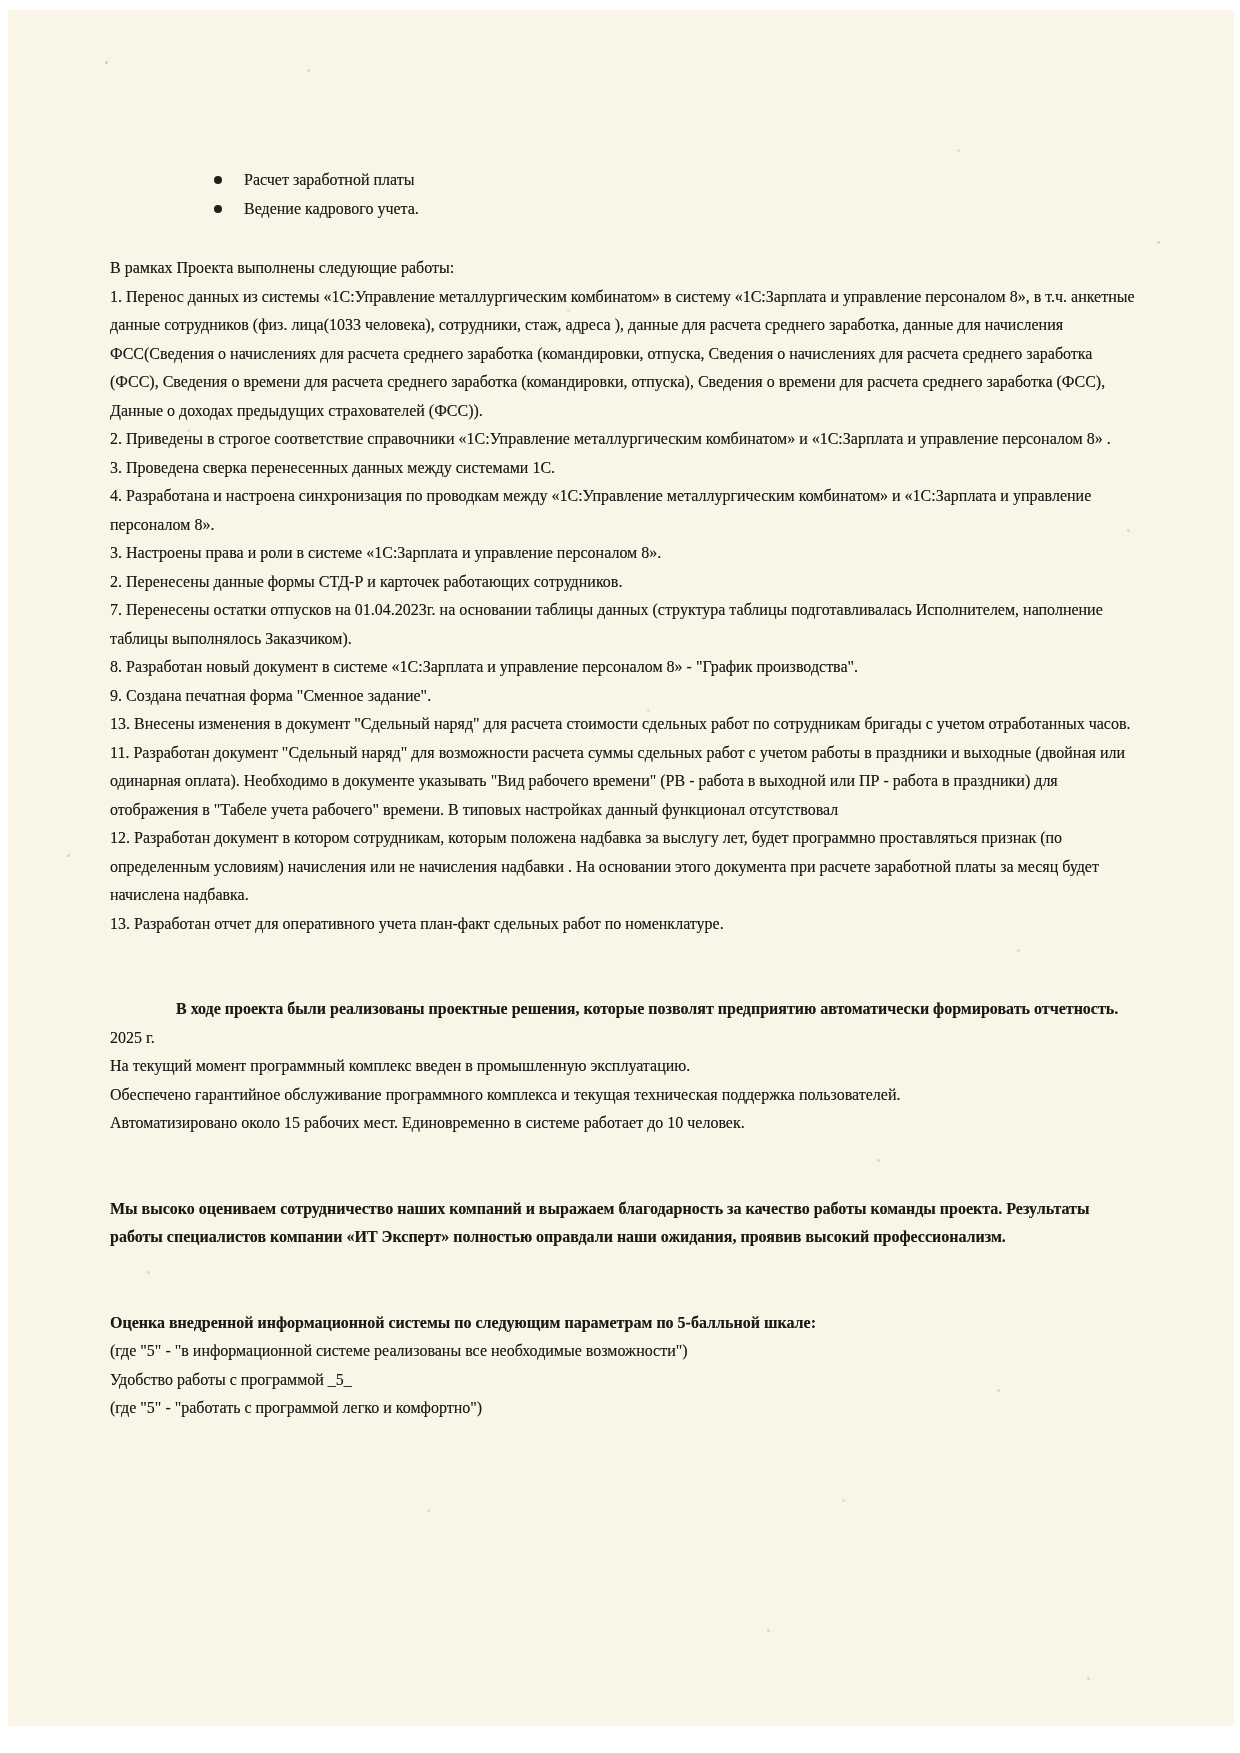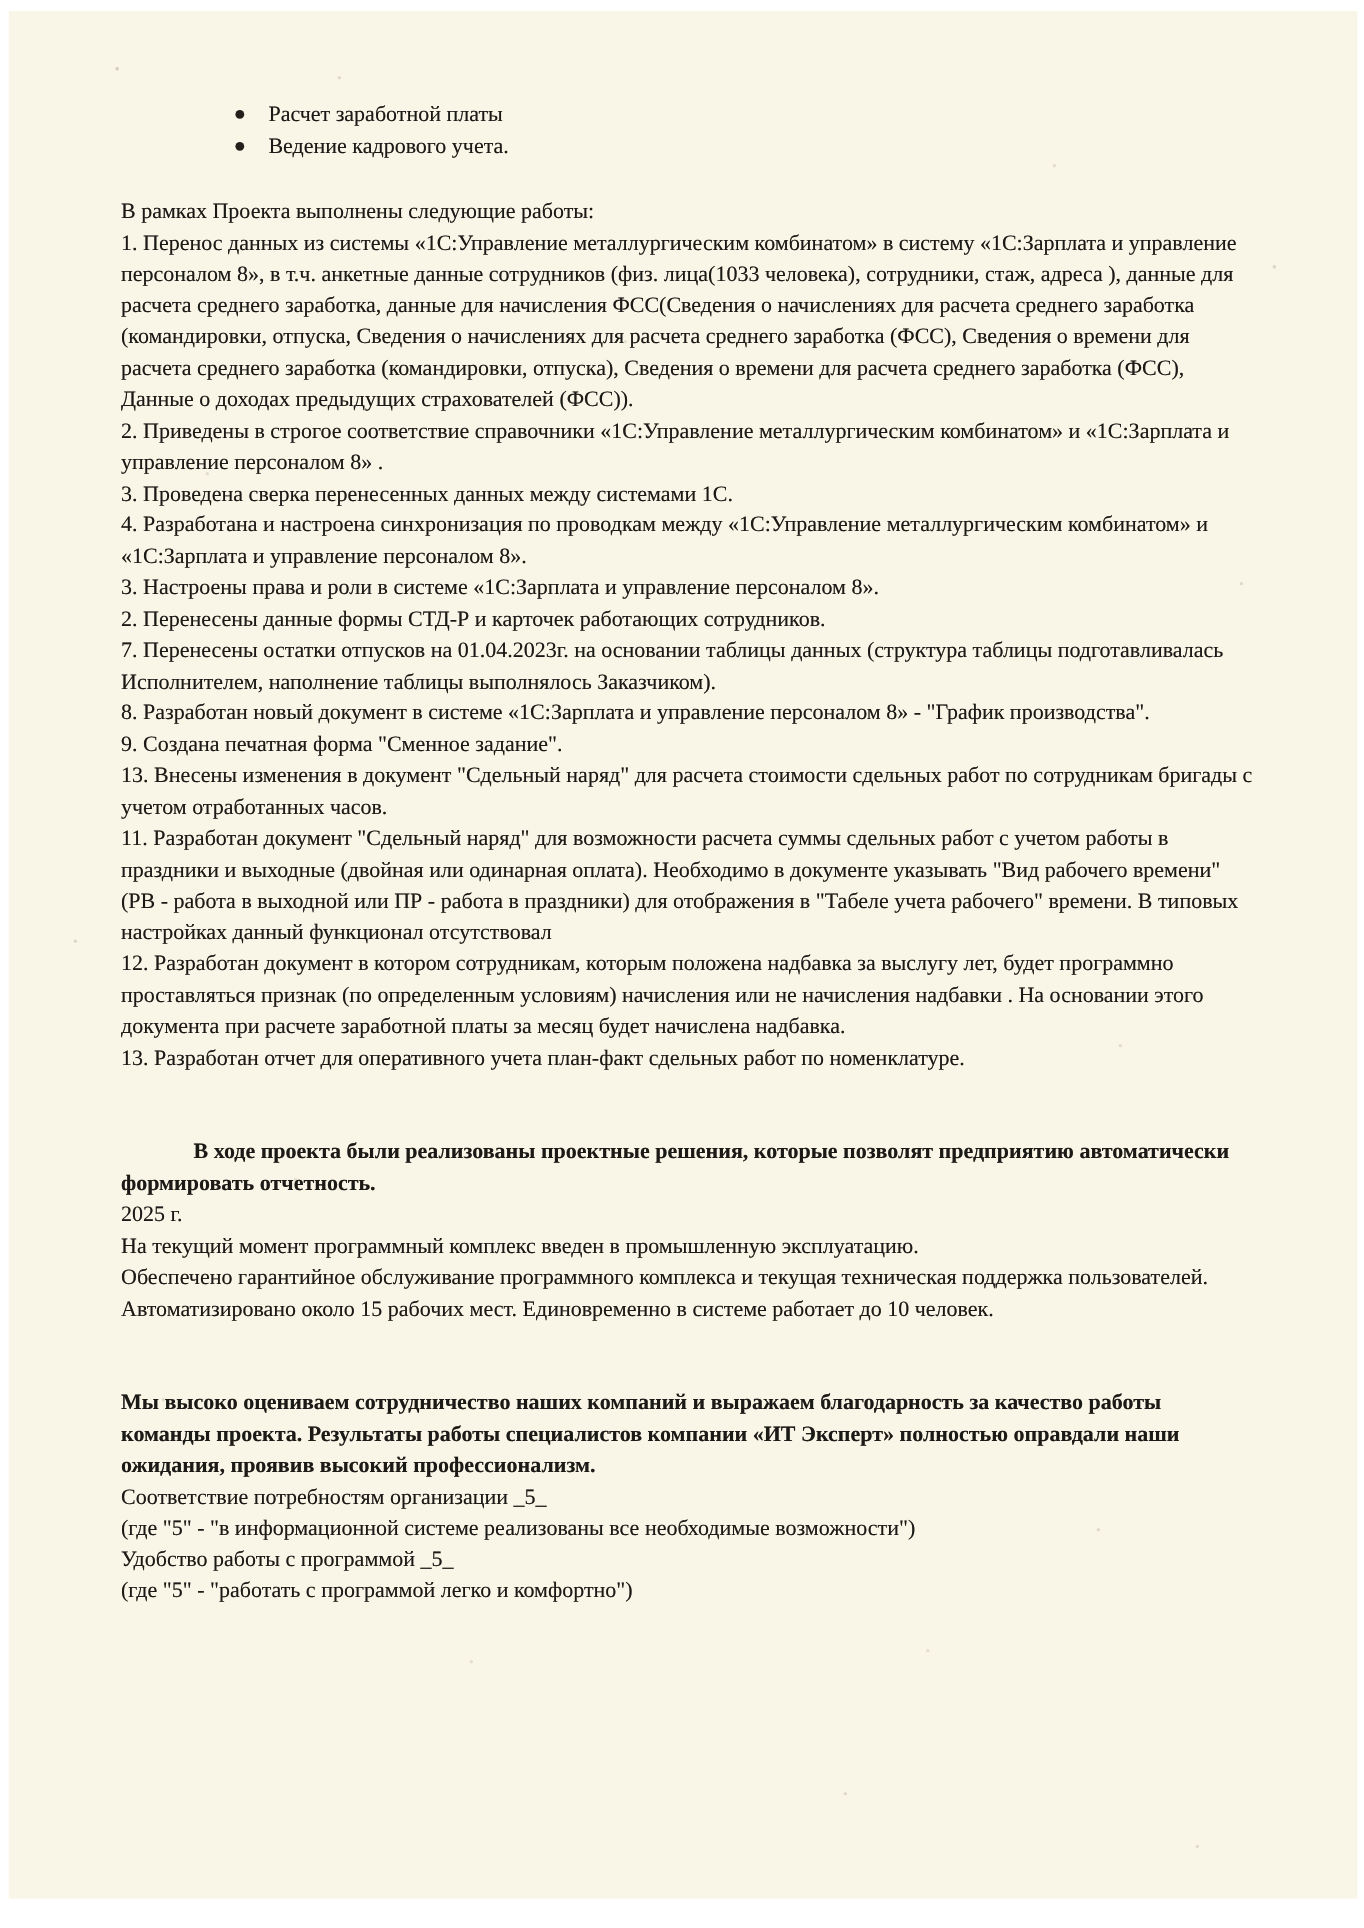--- a/index.html
+++ b/index.html
@@ -40,25 +40,26 @@
       140px 1262px 0 1px rgba(125,118,95,0.20),
       990px 1380px 0 1px rgba(125,118,95,0.22),
       420px 1500px 0 1px rgba(125,118,95,0.18),
       760px 1620px 0 1px rgba(125,118,95,0.22),
       1080px 1668px 0 1px rgba(125,118,95,0.20),
       560px 300px 0 1px rgba(125,118,95,0.16),
       835px 1490px 0 1px rgba(125,118,95,0.18);
   }
   .content {
     position: relative;
-    padding: 80px 94px 0 102px;
+    padding: 116px 94px 0 102px;
     color: #1c1a17;
-    font-size: 20px;
+    font-size: 16px;
     line-height: 28.5px;
     text-shadow: 0 0 0.6px rgba(35,32,28,0.55);
+    margin-top: 40px;
   }
   .bullet-list {
     list-style: none;
     margin: 0 0 31px 104px;
     padding: 0;
   }
   .bullet-list li {
     position: relative;
     padding-left: 30px;
   }
@@ -110,19 +111,19 @@
     <p>13. Разработан отчет для оперативного учета план-факт сдельных работ по номенклатуре.</p>
 
     <p class="indent gap-before-2">В ходе проекта были реализованы проектные решения, которые позволят предприятию автоматически формировать отчетность.</p>
     <p>2025 г.</p>
     <p>На текущий момент программный комплекс введен в промышленную эксплуатацию.</p>
     <p>Обеспечено гарантийное обслуживание программного комплекса и текущая техническая поддержка пользователей.</p>
     <p>Автоматизировано около 15 рабочих мест. Единовременно в системе работает до 10 человек.</p>
 
     <p class="gap-before-2">Мы высоко оцениваем сотрудничество наших компаний и выражаем благодарность за качество работы команды проекта. Результаты работы специалистов компании «ИТ Эксперт» полностью оправдали наши ожидания, проявив высокий профессионализм.</p>
 
-    <p>Соответствие потребностям организации _5_</p>
+    <p class="gap-before-2">Оценка внедренной информационной системы по следующим параметрам по 5-балльной шкале:</p>
     <p>(где "5" - "в информационной системе реализованы все необходимые возможности")</p>
     <p>Удобство работы с программой _5_</p>
     <p>(где "5" - "работать с программой легко и комфортно")</p>
 
   </div>
 </div>
 
 </body></html>

